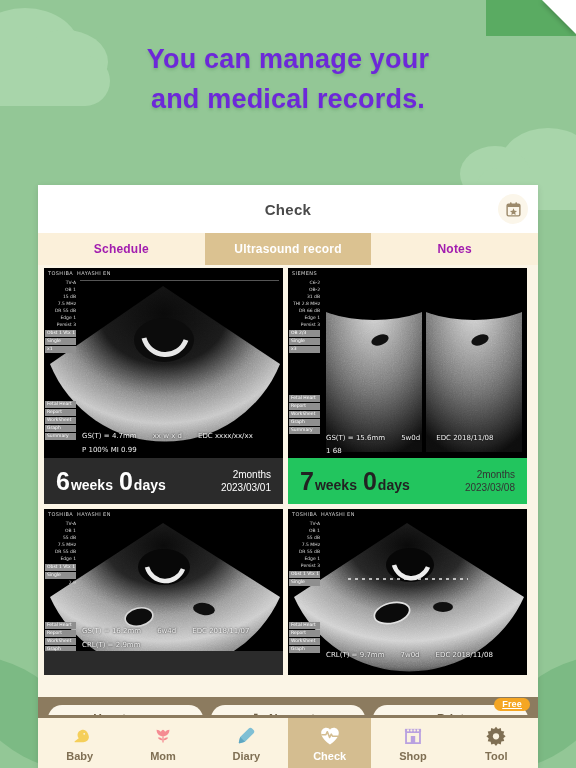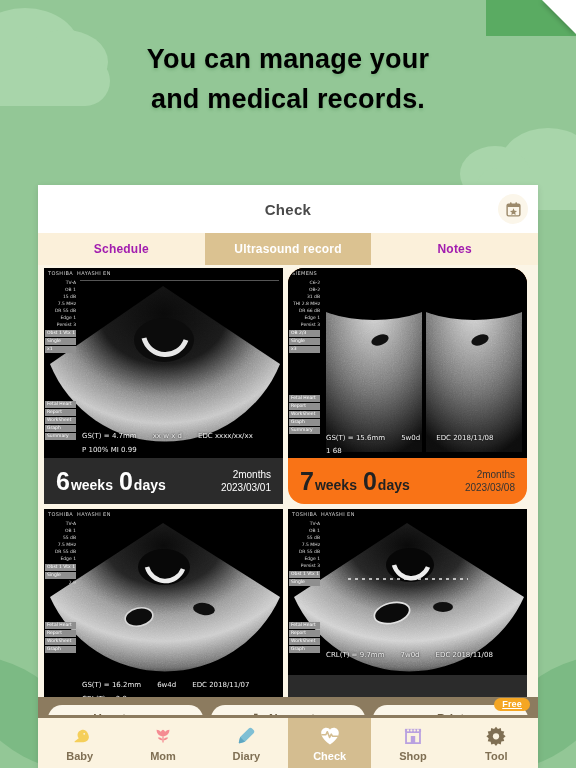--- a/index.html
+++ b/index.html
@@ -49,21 +49,21 @@
     width: 120px; height: 130px;
     background: #7cba84;
     border-radius: 100% 0 100% 0;
     transform: rotate(8deg);
   }
 
   
   .headline {
     position: absolute; top: 40px; left: 0; right: 0;
     text-align: center;
-    color: #000000;
+    color: #6d28d9;
     font-size: 27px;
     font-weight: bold;
     line-height: 1.48;
     letter-spacing: .2px;
     text-shadow: 0 2px 3px rgba(90,150,95,.45);
   }
 
   
   .app {
     position: absolute;
@@ -114,21 +114,21 @@
     overflow: hidden;
     align-content: flex-start;
   }
   .card {
     width: 239px;
     background: #2b2b2b;
     overflow: hidden;
     cursor: pointer;
     position: relative;
   }
-  .card.light { background: #f97316; border-radius: 16px; }
+  .card.light { background: #22c55e; }
   .card .scan { height: 190px; position: relative; overflow: hidden; background:#000; }
   .card .meta {
     height: 46px;
     display: flex; align-items: center; justify-content: space-between;
     padding: 0 12px;
   }
   .meta-left { color: #ffffff; display: flex; align-items: baseline; }
   .card.light .meta-left { color: #222222; }
   .meta-num { font-size: 25px; font-weight: bold; line-height: 1; }
   .meta-unit { font-size: 14px; font-weight: bold; margin: 0 6px 0 1px; }
@@ -401,21 +401,21 @@
           <span class="meta-unit">days</span>
         </div>
         <div class="meta-right">
           <div>2months</div>
           <div>2023/03/08</div>
         </div>
       </div>
     </div>
 
     <div class="card">
-      <div class="scan" style="height:196px">
+      <div class="scan" style="height:142px">
         <svg width="239" height="166" viewBox="0 0 239 166" preserveAspectRatio="none">
           <defs>
             <radialGradient id="u3a" cx="50%" cy="22%" r="80%">
               <stop offset="0%" stop-color="#0a0a0a"></stop>
               <stop offset="30%" stop-color="#242424"></stop>
               <stop offset="52%" stop-color="#9a9a9a"></stop>
               <stop offset="72%" stop-color="#cdcdcd"></stop>
               <stop offset="92%" stop-color="#6e6e6e"></stop>
               <stop offset="100%" stop-color="#1a1a1a"></stop>
             </radialGradient>

